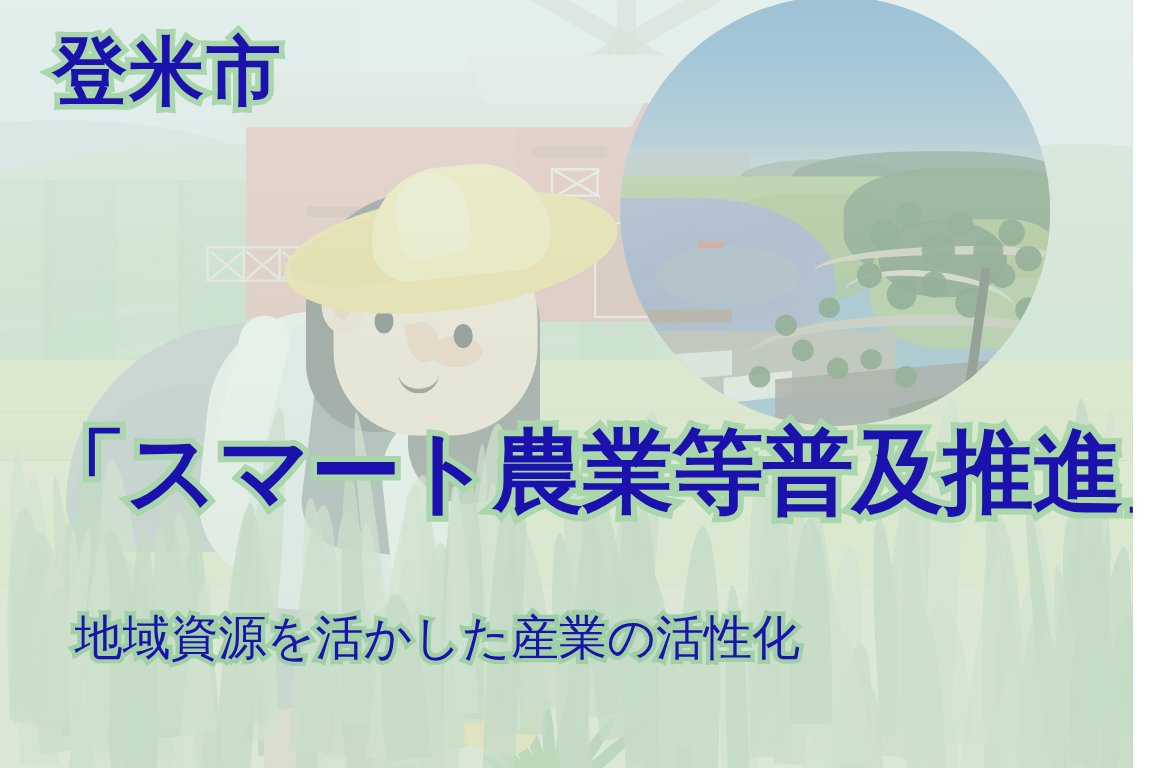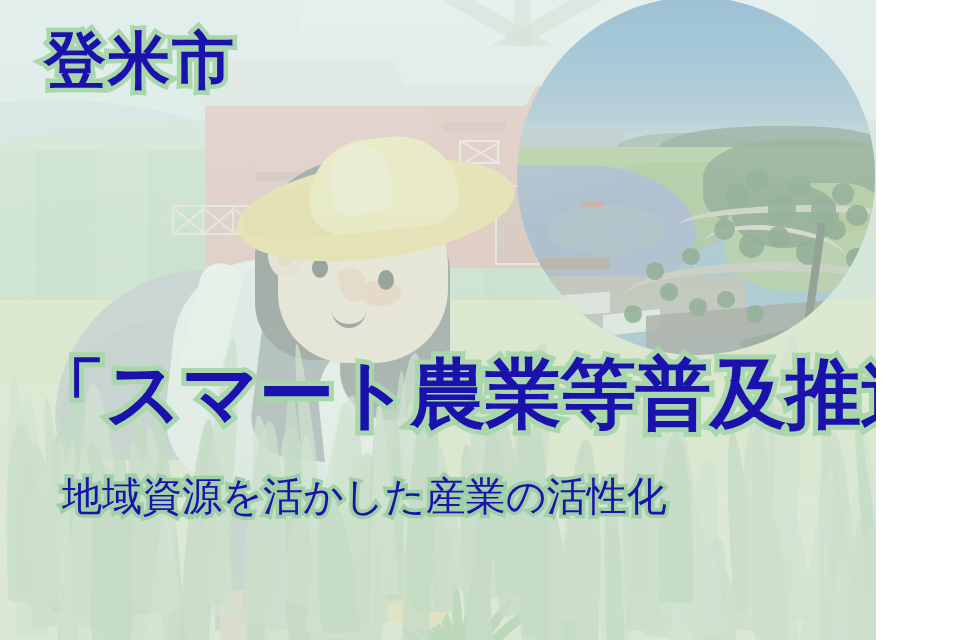--- a/index.html
+++ b/index.html
@@ -7,21 +7,21 @@
   html, body {
     margin: 0; padding: 0;
     background: #ffffff;
   }
   body {
     font-family: "Liberation Sans", "DejaVu Sans", sans-serif;
   }
 
   #stage {
     position: relative;
-    width: 876px;
+    width: 944px;
     height: 640px;
     overflow: hidden;
     background: #22c55e;
     text-align: center;
   }
 
   
   .sky {
     position: absolute; left: 0; top: 0; width: 960px; height: 330px;
     background: linear-gradient(180deg, #e5effa 0%, #e2edf8 45%, #dfecf5 100%);
@@ -527,21 +527,21 @@
     left: 62px;
     font-size: 40px;
     line-height: 1;
     font-weight: 400;
     letter-spacing: 0px;
     color: #1b11ad;
     -webkit-text-stroke: 7px #9ecfa5;
     paint-order: stroke fill;
     white-space: nowrap;
   }
-  .sub-1 { top: 476px; }
+  .sub-1 { top: 512px; }
   .sub-2 { top: 544px; }
 </style>
 </head>
 <body>
 
 <div id="stage">
 
   <div class="sky"></div>
   <div class="sky-wisp wisp-a"></div>
   <div class="sky-wisp wisp-b"></div>

